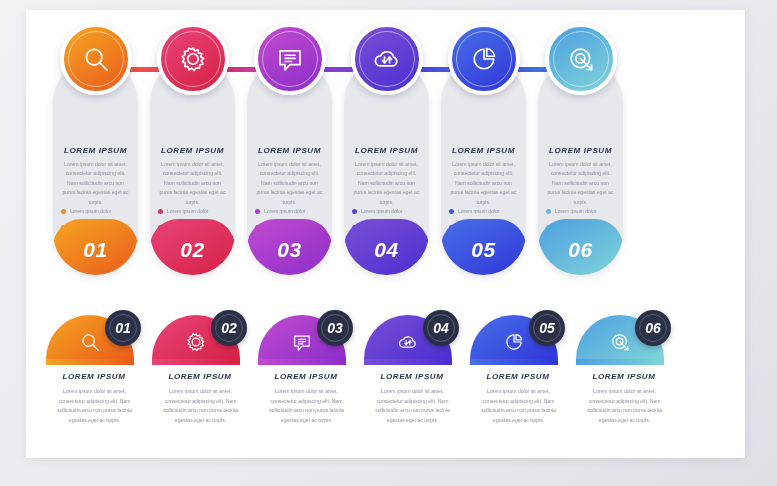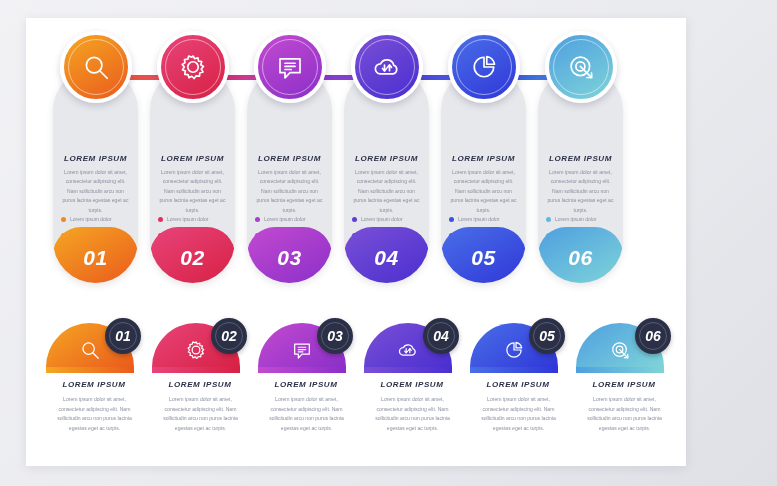--- a/index.html
+++ b/index.html
@@ -7,22 +7,22 @@
     width: 777px; height: 486px;
     overflow: hidden;
     font-family: "Liberation Sans", sans-serif;
   }
   body {
     background: linear-gradient(135deg,#f2f2f5 0%, #e9eaee 60%, #dfe0e6 100%);
     position: relative;
   }
   #canvas {
     position: absolute;
-    left: 26px; top: 18px;
-    width: 660px; height: 448px;
+    left: 26px; top: 10px;
+    width: 719px; height: 448px;
     background: #ffffff;
     box-shadow: 0 2px 10px rgba(60,60,80,0.10);
   }
 
   
   #top-row {
     position: absolute;
     left: 0; top: 0;
     width: 719px; height: 270px;
   }

